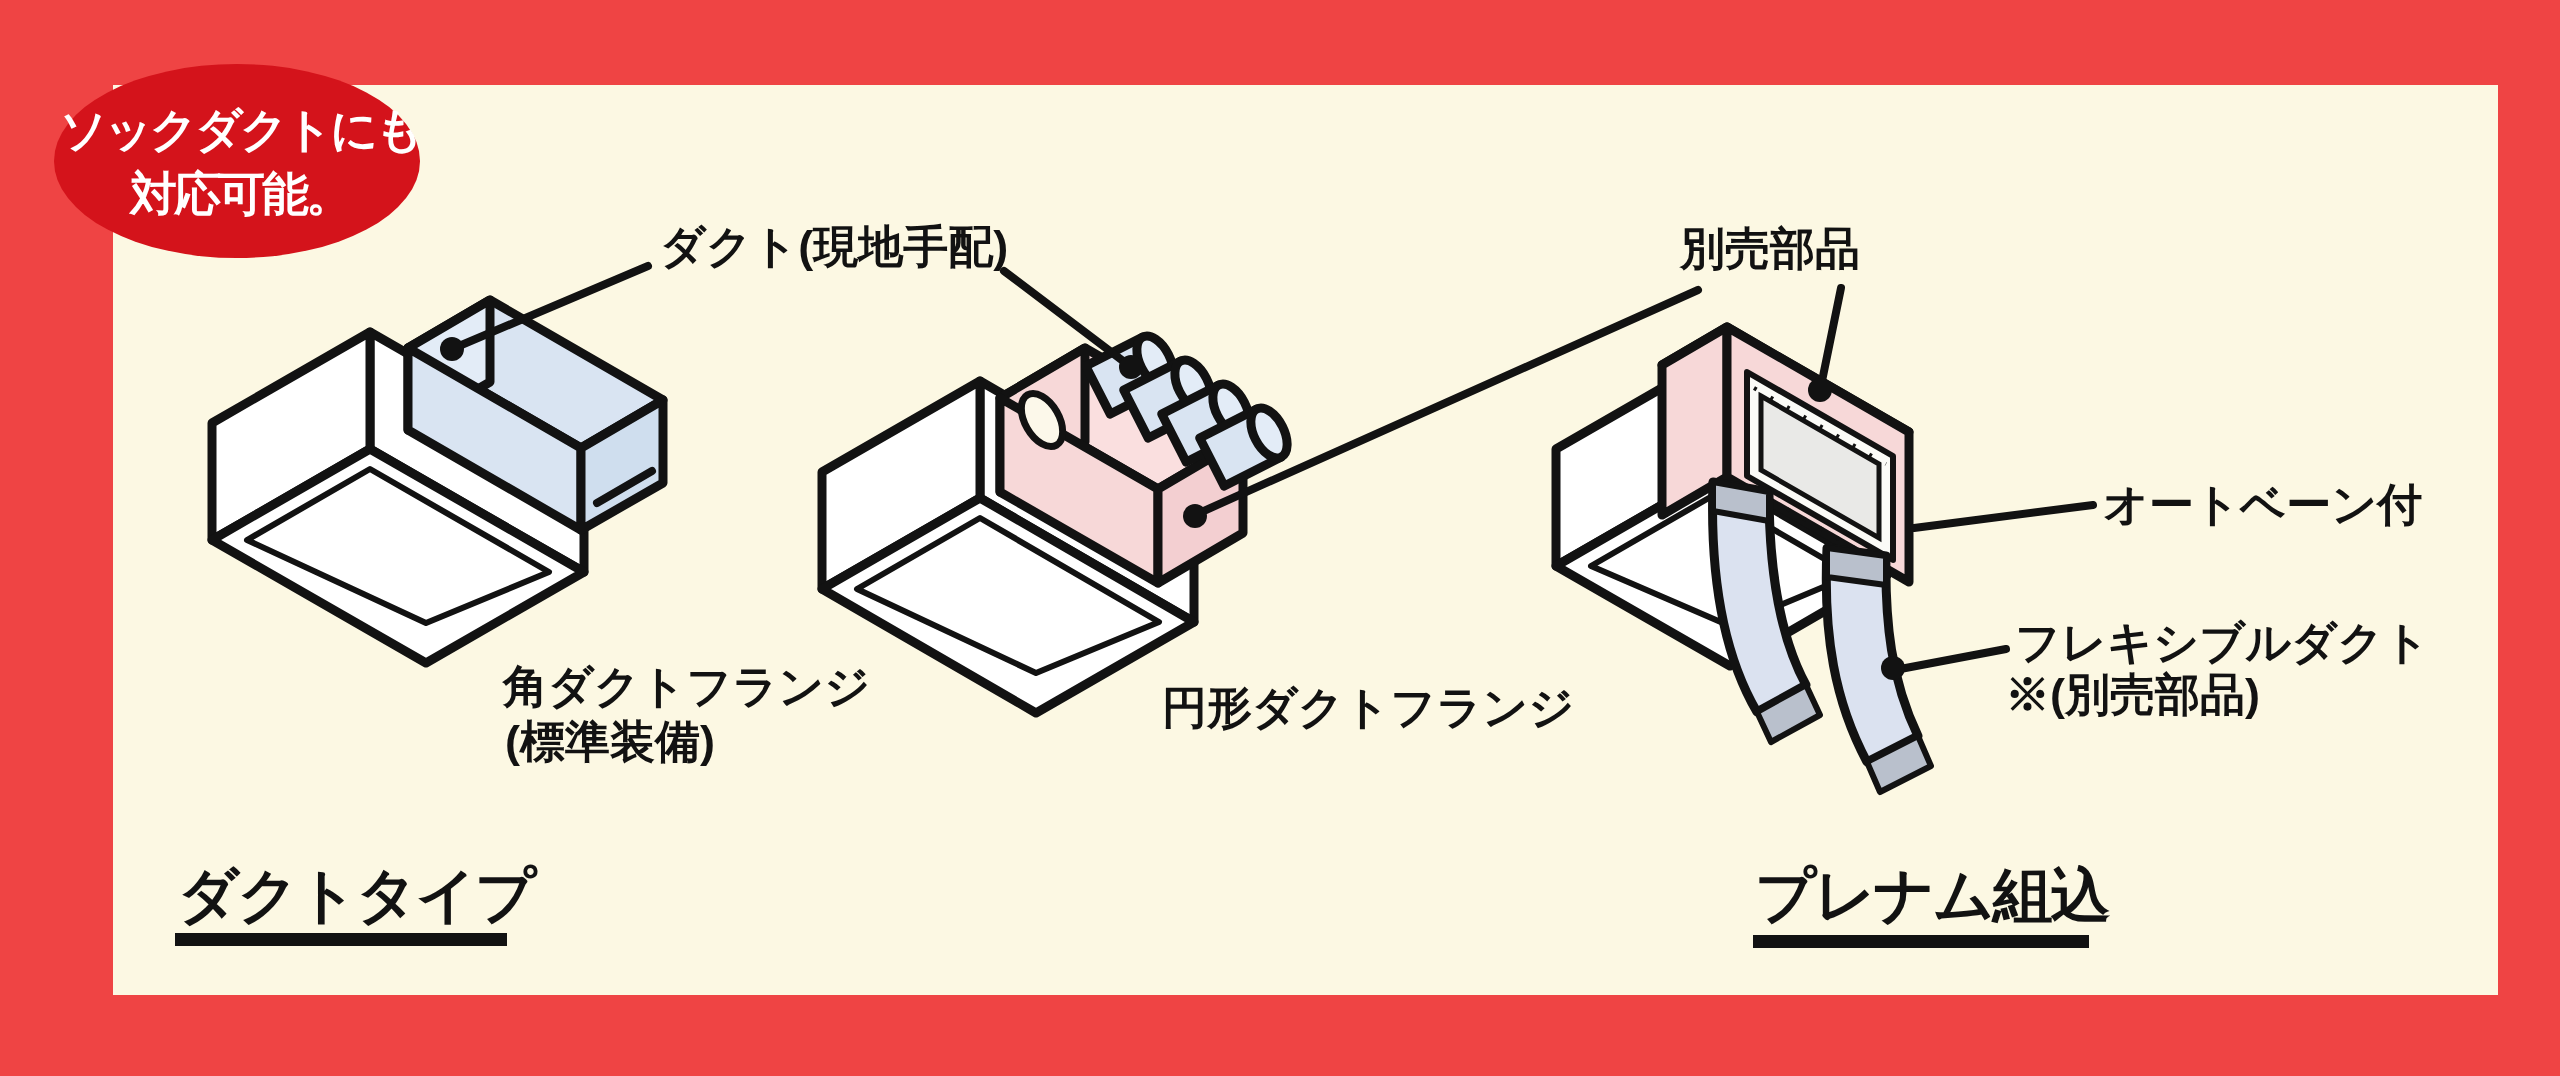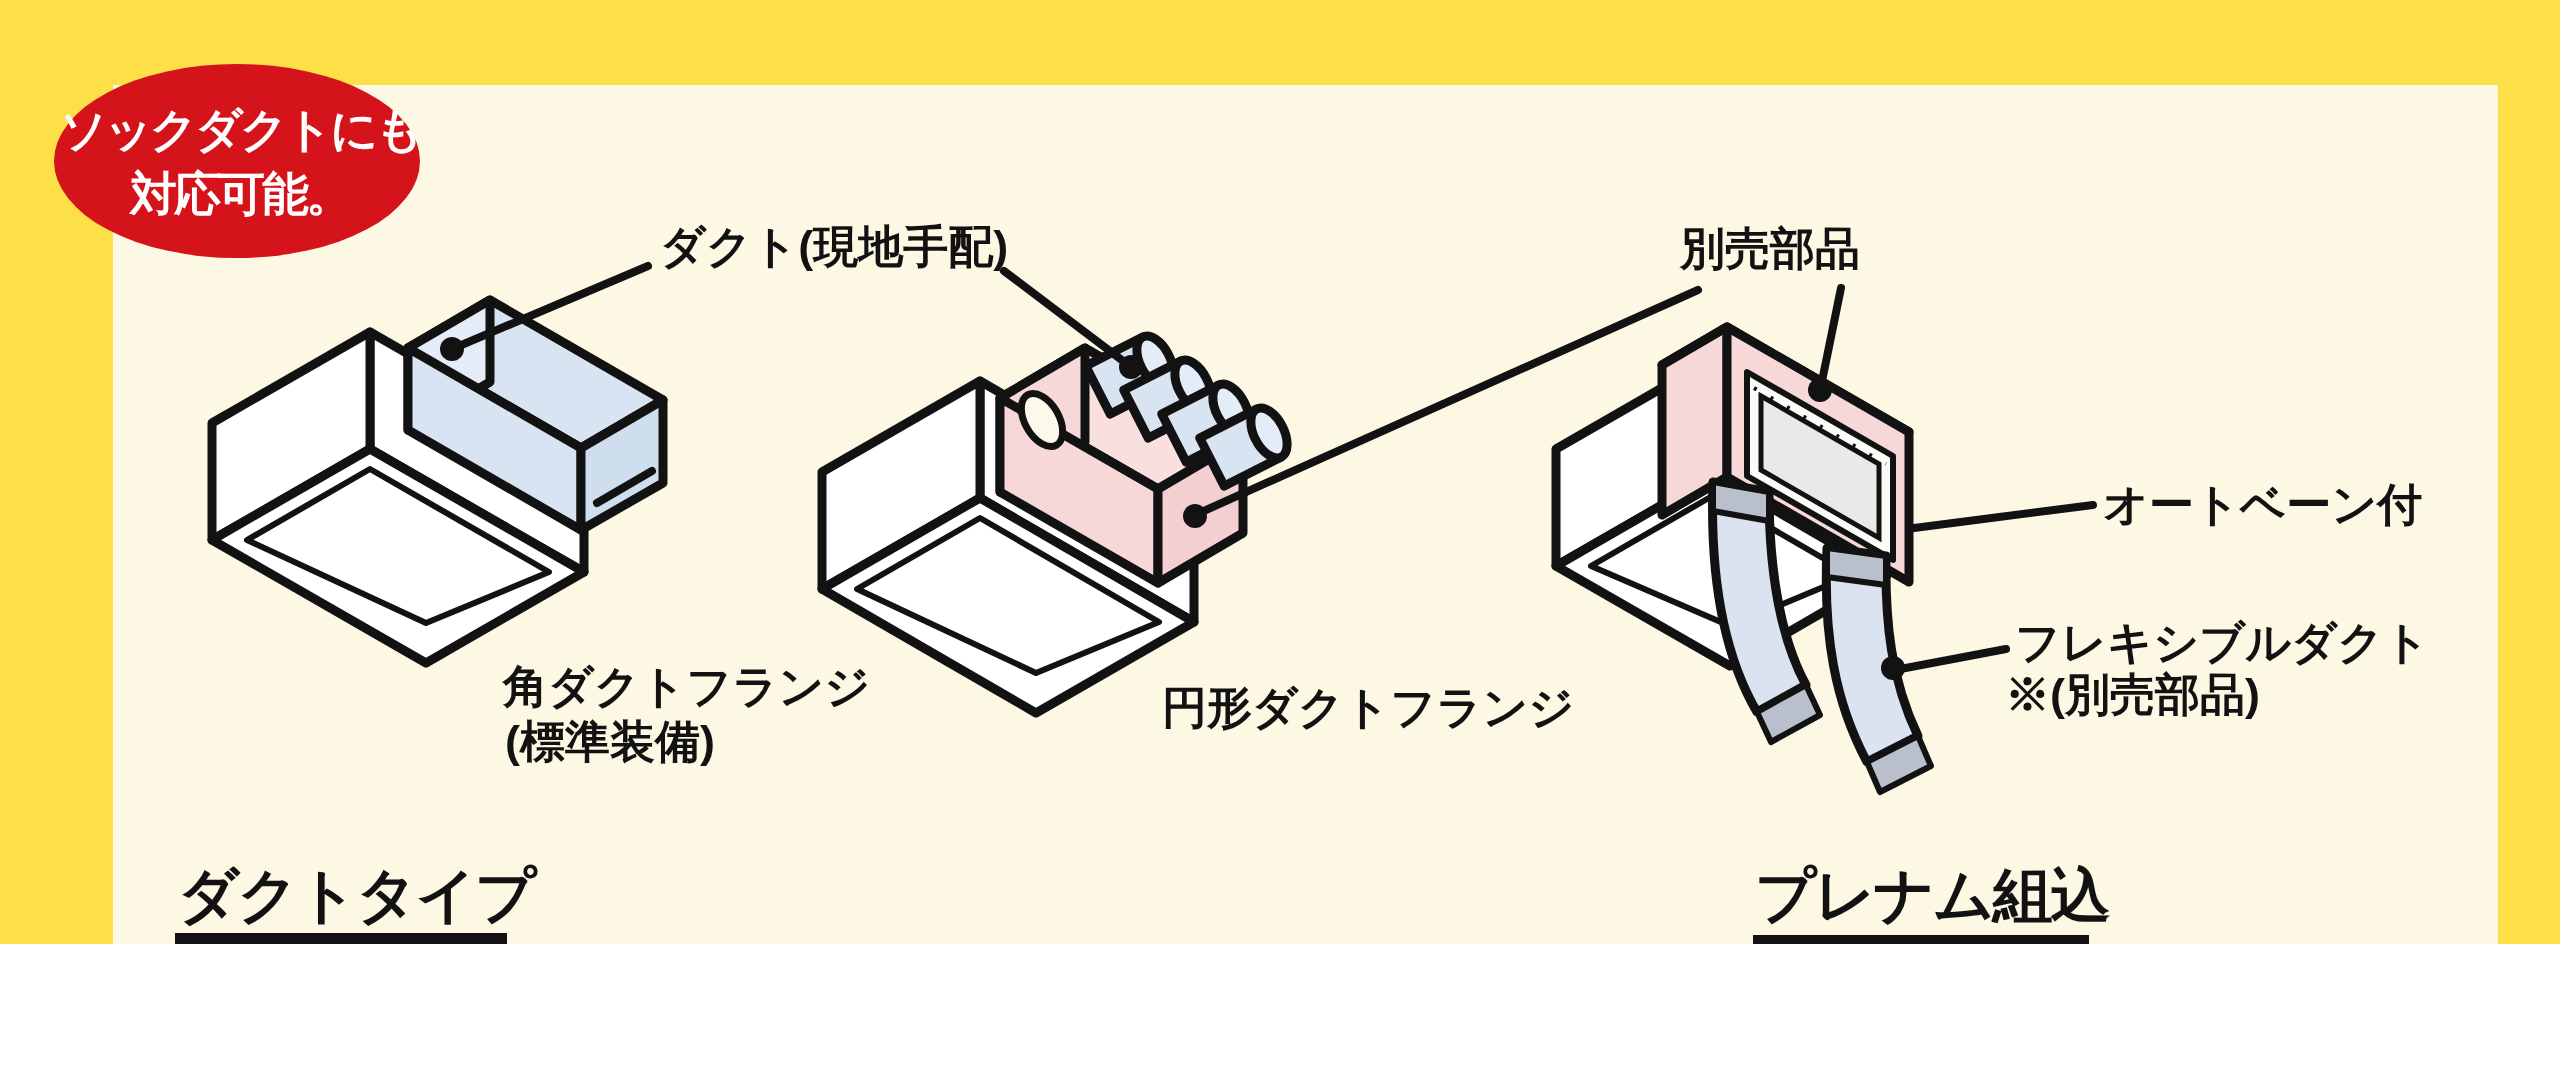--- a/index.html
+++ b/index.html
@@ -1,16 +1,16 @@
 <!DOCTYPE html>
 <html><head>
 <meta charset="utf-8">
 <style>
   html,body{margin:0;padding:0;background:#ffffff;}
-  .stage{position:relative;width:2560px;height:944px;background:#fde047;overflow:hidden;
+  .stage{position:relative;width:2560px;height:1076px;background:#ef4444;overflow:hidden;
          font-family:"Liberation Sans",sans-serif;}
   svg{display:block;}
   .lbl{font-family:"Liberation Sans",sans-serif;font-weight:700;fill:#121212;font-size:45px;}
   .title{font-family:"Liberation Sans",sans-serif;font-weight:700;fill:#121212;font-size:60px;letter-spacing:-2px;}
   .badge-t{font-family:"Liberation Sans",sans-serif;font-weight:700;fill:#ffffff;font-size:47px;
            letter-spacing:-3px;text-anchor:middle;}
   .face{stroke:#121212;stroke-width:9;stroke-linejoin:round;}
   .thin{stroke:#121212;stroke-width:6;stroke-linejoin:round;}
   .ln{stroke:#121212;stroke-width:8;stroke-linecap:round;fill:none;}
   .white{fill:#ffffff;}

